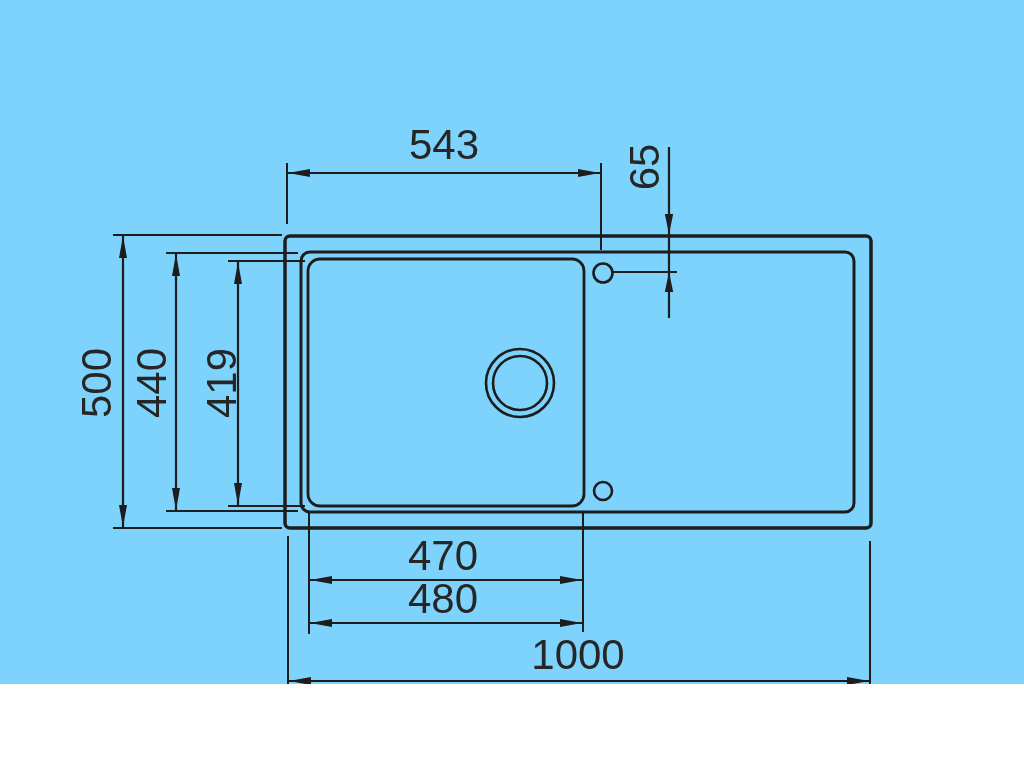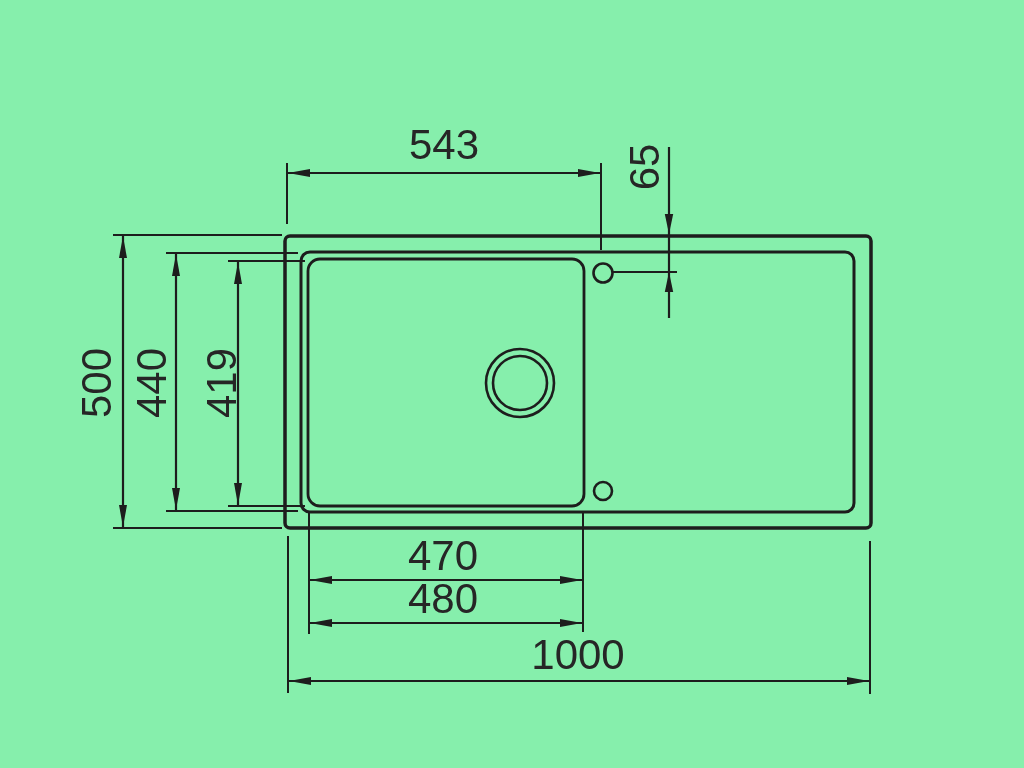--- a/index.html
+++ b/index.html
@@ -4,22 +4,22 @@
 <style>
   html, body {
     margin: 0;
     padding: 0;
     background: #ffffff;
     font-family: "Liberation Sans", sans-serif;
   }
   .canvas {
     position: relative;
     width: 1024px;
-    height: 768px;
-    background: #86efac;
+    height: 684px;
+    background: #7dd3fc;
     overflow: hidden;
   }
   svg { display: block; }
 
   .outline      { fill: none; stroke: #1d1d1d; }
   .outer-edge   { stroke-width: 3.5px; }
   .rim-edge     { stroke-width: 3px; }
   .bowl-edge    { stroke-width: 2.8px; }
   .hole         { fill: none; stroke: #1d1d1d; stroke-width: 2.6px; }
 

